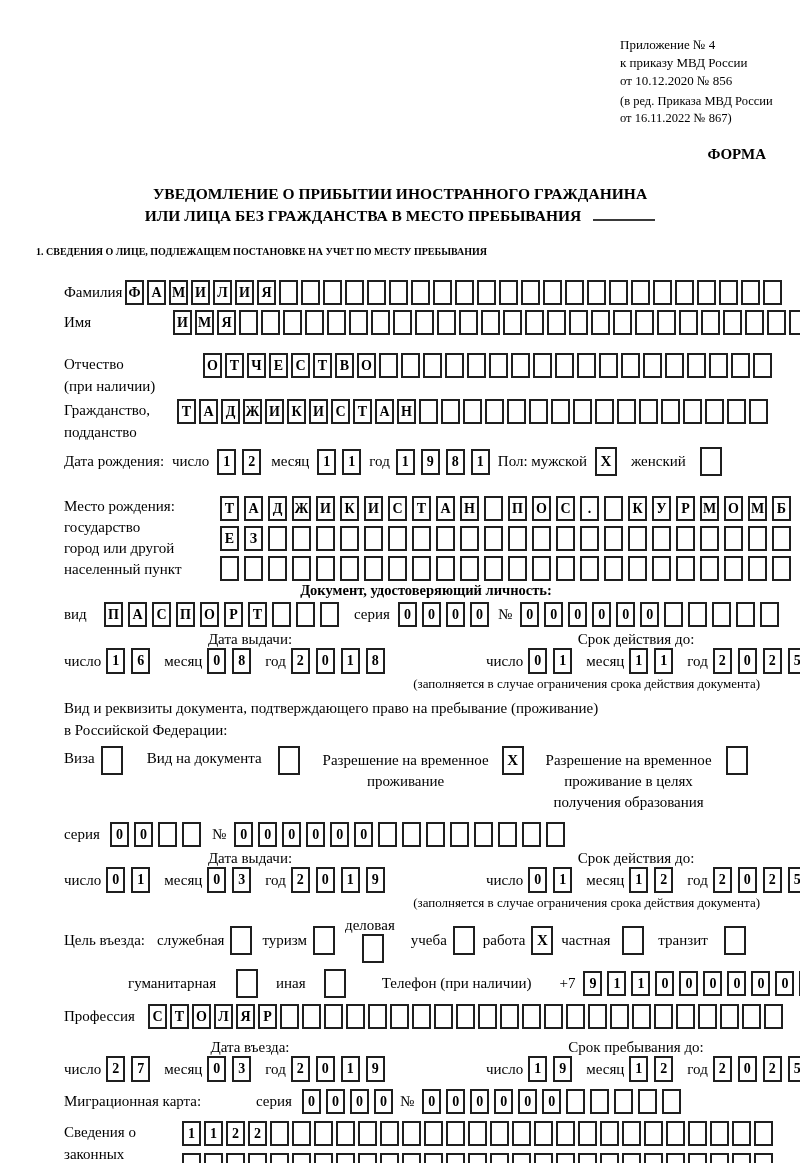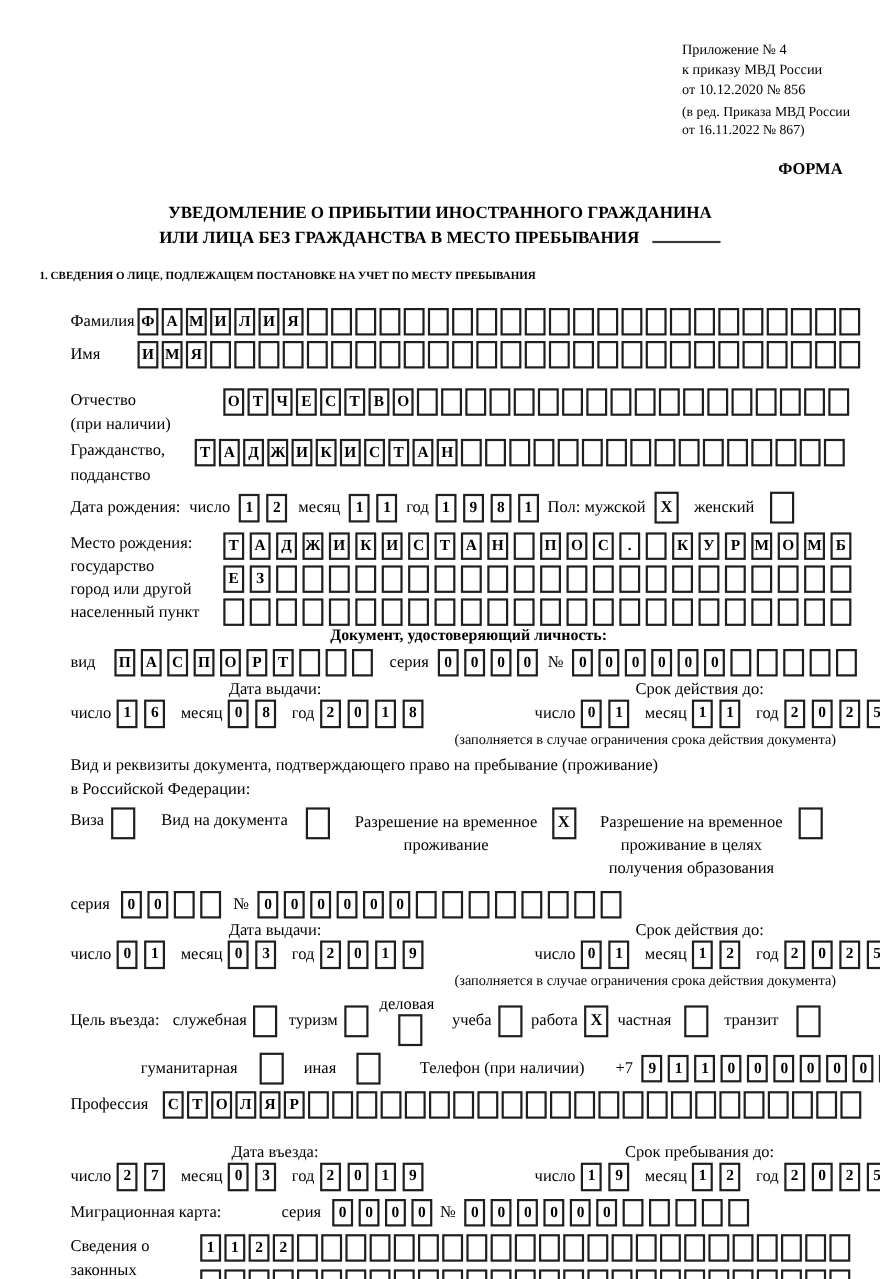--- a/index.html
+++ b/index.html
@@ -97,21 +97,21 @@
           <span class="cell"></span>
           <span class="cell"></span>
           <span class="cell"></span>
           <span class="cell"></span>
           <span class="cell"></span>
           <span class="cell"></span>
           <span class="cell"></span>
         </span>
     </div>
 
-    <div class="row" style="margin-top:5px;">
+    <div class="row" style="margin-top:5px;gap:48px;">
       <span class="lbl" style="width:61px;">Имя</span>
       <span class="cells">
           <span class="cell">И</span>
           <span class="cell">М</span>
           <span class="cell">Я</span>
           <span class="cell"></span>
           <span class="cell"></span>
           <span class="cell"></span>
           <span class="cell"></span>
           <span class="cell"></span>
@@ -233,21 +233,21 @@
       <span class="lbl" style="margin:0 8px 0 2px;">Пол: мужской</span>
       <span class="cells cb">
           <span class="cell">X</span>
         </span>
       <span class="lbl" style="margin:0 14px 0 14px;">женский</span>
       <span class="cells cb">
           <span class="cell"></span>
         </span>
     </div>
 
-    <div class="row-top" style="margin-top:8px;">
+    <div class="row-top" style="margin-top:20px;gap:17px;">
       <span class="lbl stack" style="width:139px;line-height:21px;">
         <span>Место рождения:</span>
         <span>государство</span>
         <span>город или другой</span>
         <span>населенный пункт</span>
       </span>
       <span class="stack" style="gap:5px;">
         <span class="cells wide">
             <span class="cell">Т</span>
             <span class="cell">А</span>
@@ -627,21 +627,21 @@
           <span class="cell"></span>
           <span class="cell"></span>
           <span class="cell"></span>
           <span class="cell"></span>
           <span class="cell"></span>
           <span class="cell"></span>
           <span class="cell"></span>
         </span>
     </div>
 
-    <div class="hdr2" style="margin-top:23px;">
+    <div class="hdr2" style="margin-top:10px;">
       <span class="h-left">Дата въезда:</span>
       <span class="h-right">Срок пребывания до:</span>
     </div>
 
     <div class="dateline dt">
       <span class="dgroup" style="width:372px;">
         <span class="lbl">число</span>
         <span class="cells">
             <span class="cell">2</span>
             <span class="cell">7</span>

